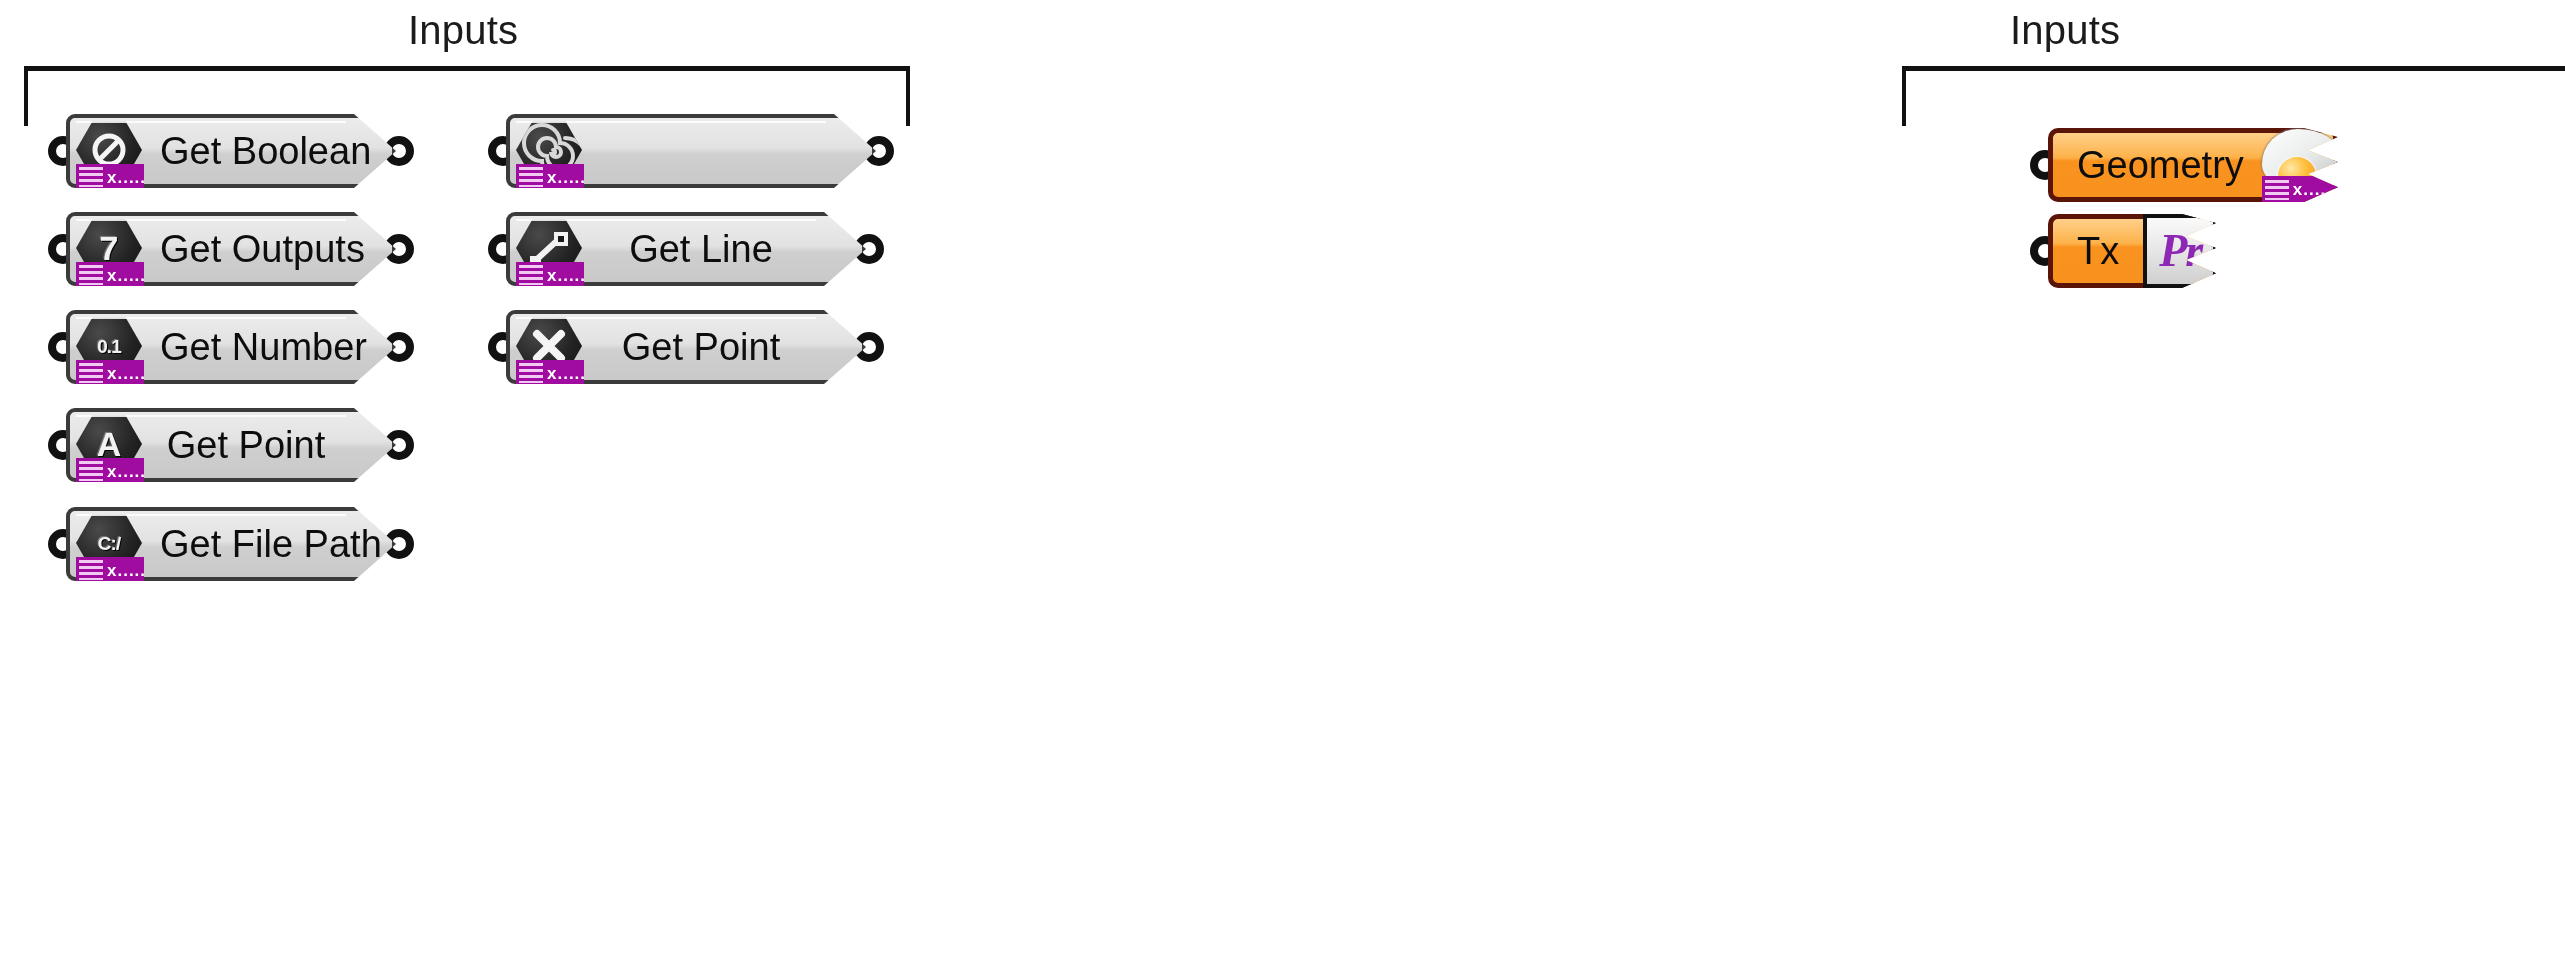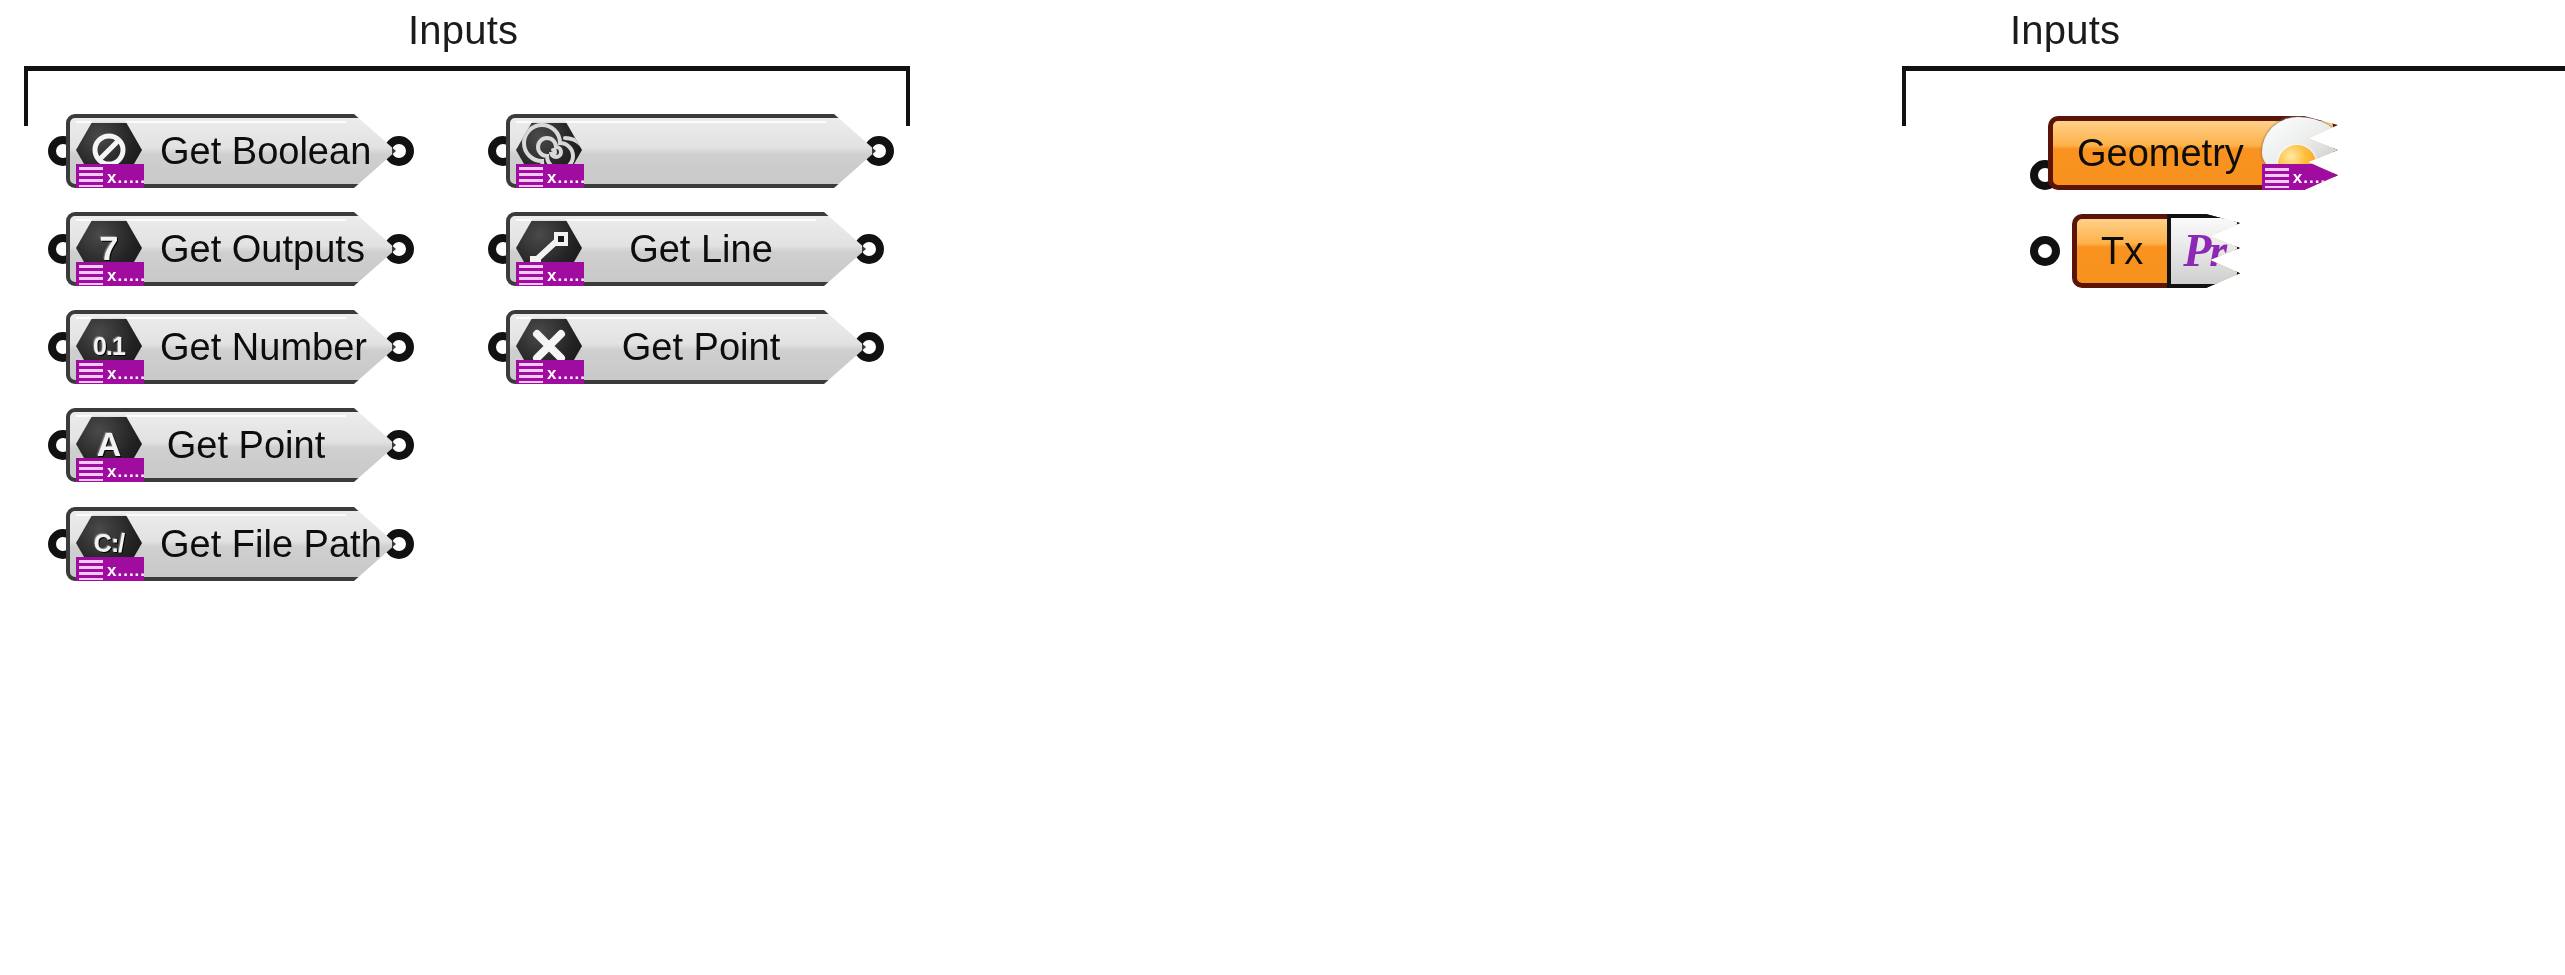--- a/index.html
+++ b/index.html
@@ -112,21 +112,21 @@
     display: flex;
     align-items: center;
     justify-content: center;
     color: #f2f2f2;
     font-weight: bold;
     font-size: 34px;
     line-height: 1;
     overflow: hidden;
   }
   .hex .glyph-txt { text-shadow: 1px 1px 0 #000, -1px -1px 1px rgba(255,255,255,0.35); }
-  .hex .glyph-txt.small { font-size: 25px; letter-spacing: -1px; }
+  .hex .glyph-txt.small { font-size: 19px; letter-spacing: -1px; }
 
   
   .pstrip {
     position: absolute;
     left: 4px;
     bottom: -6px;
     width: 68px;
     height: 26px;
     background: #a00ca0;
     display: flex;
@@ -379,36 +379,36 @@
       </div>
     </div>
     <div class="cap-label">Get Point</div>
   </div>
   <div class="port right"></div>
 </div>
 
 <div class="group-title" id="outputs-title">Inputs</div>
 <div class="bracket" id="outputs-bracket"></div>
 
-<div class="node" style="left:2030px; top:116px;align-items:flex-end;">
+<div class="node" style="left:2030px; top:128px;">
   <div class="port left"></div>
   <div class="cap-out" style="width:290px;">
     <div class="cap-out-label">Geometry</div>
     <div class="geo-icon">
       <div class="geo-blob"></div>
       <div class="geo-ball"></div>
       <div class="pstrip">
         <div class="bars"></div>
         <div class="xd">x.....</div>
       </div>
     </div>
   </div>
 </div>
 
 <div class="node" style="left:2030px; top:214px;">
   <div class="port left"></div>
-  <div class="cap-out" style="width:168px;margin-left:24px;">
+  <div class="cap-out" style="width:168px;">
     <div class="cap-out-label">Tx</div>
     <div class="pr-icon">
       <span class="pr-txt">Pr</span>
     </div>
   </div>
 </div>
 
 </body></html>

